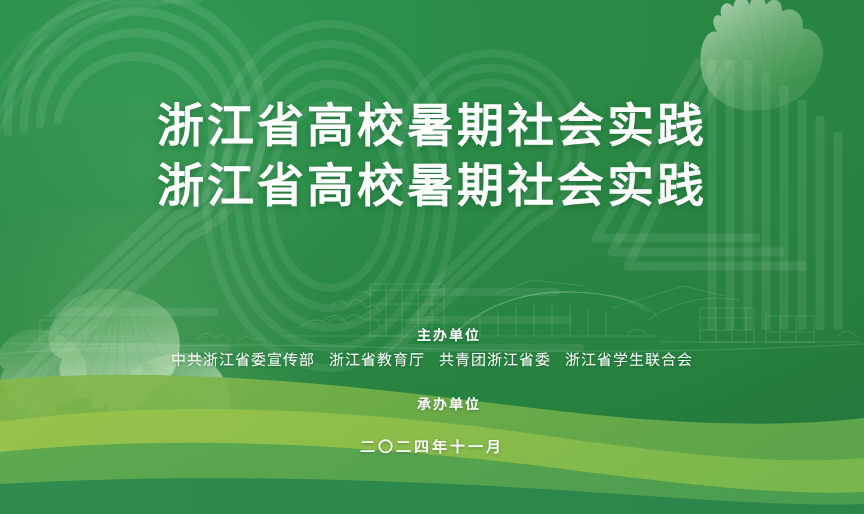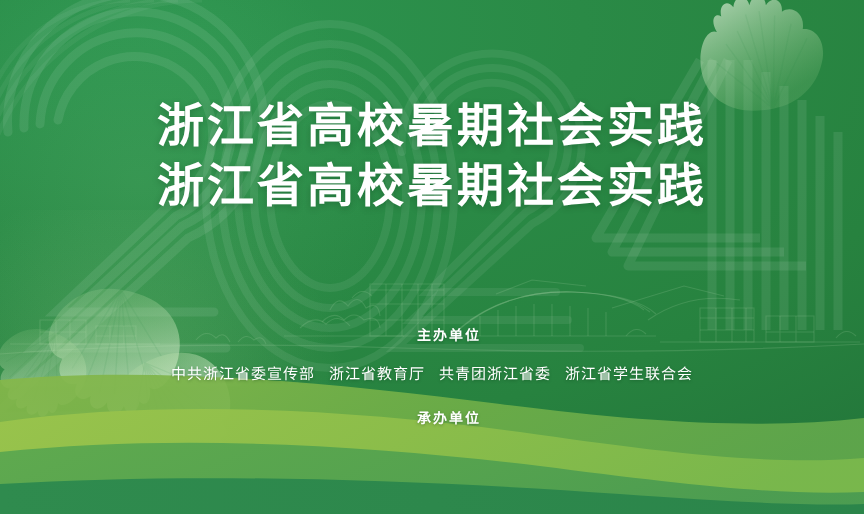--- a/index.html
+++ b/index.html
@@ -108,21 +108,21 @@
     letter-spacing: 2px;
     line-height: 20px;
     text-shadow: 0 1px 3px rgba(0,40,15,0.35);
     margin-left: 34px;
   }
   .cred-body {
     font-size: 15px;
     font-weight: 400;
     letter-spacing: 1px;
     line-height: 24px;
-    margin-top: 17px;
+    margin-top: 3px;
     text-shadow: 0 1px 3px rgba(0,40,15,0.35);
   }
   .cred-body .gap { display:inline-block; width: 14px; }
   .spacer-a { height: 22px; }
   .date-line {
     font-size: 15px;
     font-weight: 700;
     letter-spacing: 3px;
     line-height: 22px;
     margin-top: 22px;
@@ -396,16 +396,17 @@
     </div>
 
     <div class="credits">
       <div class="cred-head">主办单位</div>
       <div class="cred-body"><span>中共浙江省委宣传部</span><span class="gap"></span><span>浙江省教育厅</span><span class="gap"></span><span>共青团浙江省委</span><span class="gap"></span><span>浙江省学生联合会</span></div>
 
       <div class="spacer-a"></div>
 
       <div class="cred-head">承办单位</div>
 
+      <div class="date-line">二〇二四年十一月</div>
     </div>
 
   </div>
 </div>
 
 </body></html>

